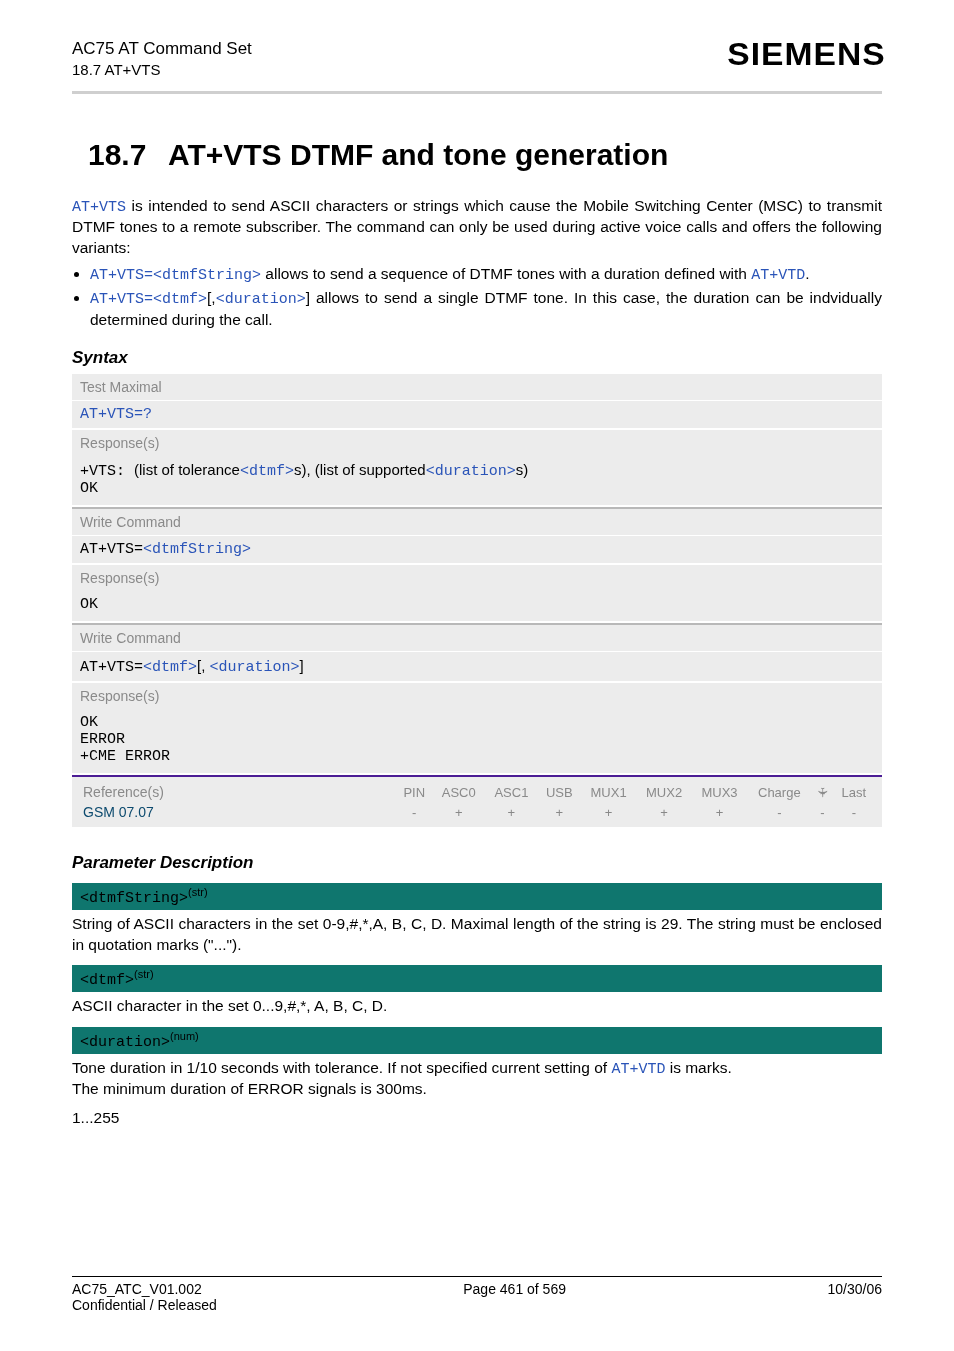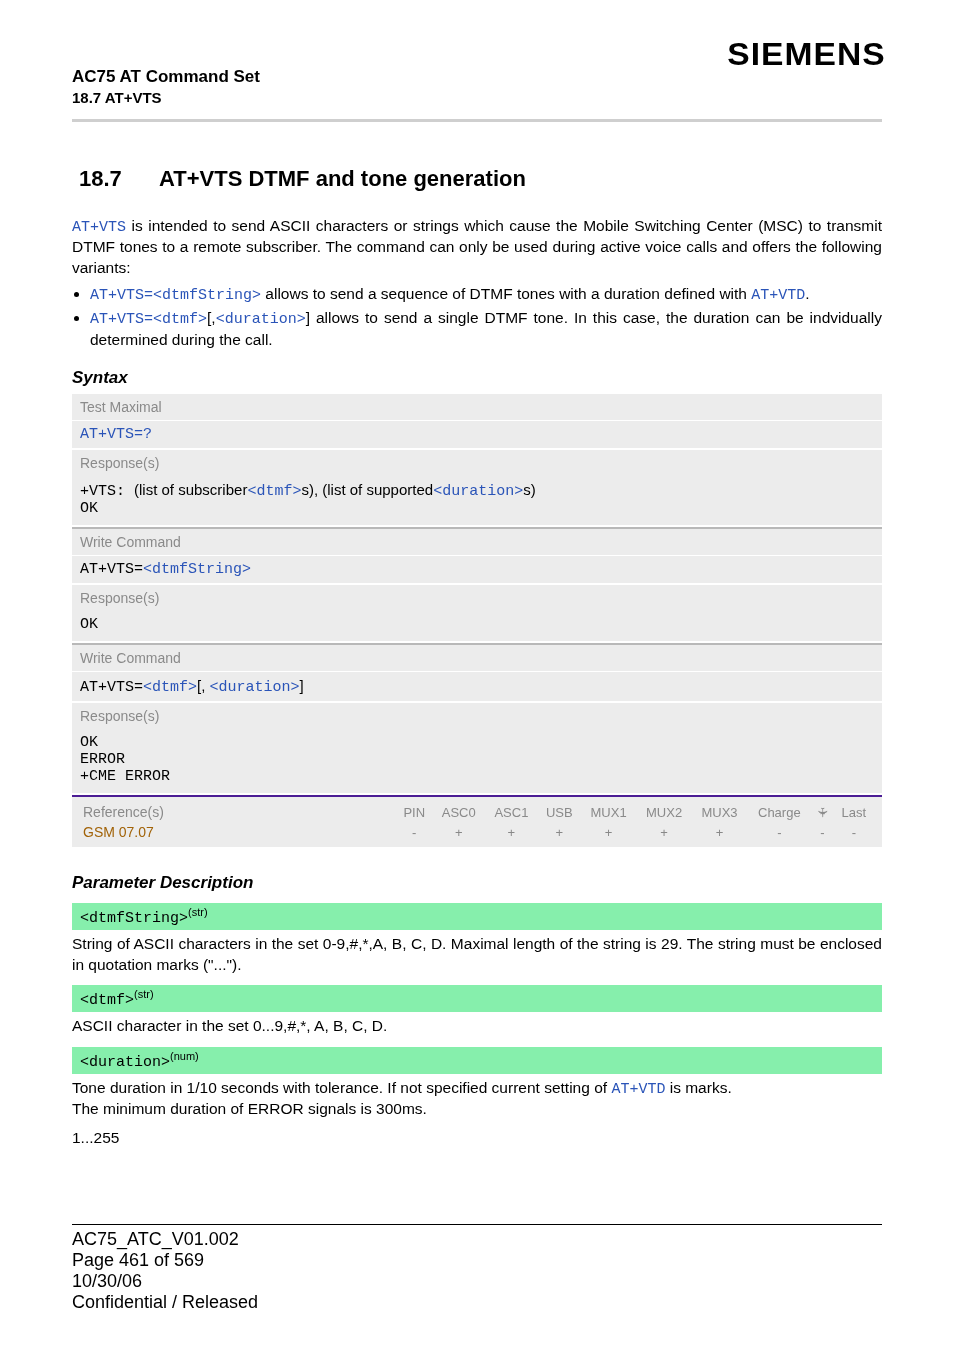--- a/index.html
+++ b/index.html
@@ -19,46 +19,45 @@
     padding: 38px 72px 38px 72px;
     position: relative;
   }
   .hdr {
     display: flex;
     justify-content: space-between;
     align-items: flex-start;
     margin-bottom: 6px;
   }
   .hdr-left {
-    font-weight: bold;
+    font-weight: normal;
     font-size: 17px;
     line-height: 1.25;
-    margin-top: 28px;
   }
   .hdr-left .subline { font-size: 15px; }
   .siemens-logo {
     font-family: Arial, Helvetica, sans-serif;
     font-weight: 900;
     font-size: 32px;
     letter-spacing: 1px;
     margin-top: -2px;
     transform: scaleX(1.05);
     color: #000;
   }
   .hrule {
     height: 3px;
     background: #cfcfcf;
     margin-top: 10px;
     margin-bottom: 44px;
     width: 100%;
   }
   h2 {
-    font-size: 22px;
+    font-size: 30px;
     font-weight: bold;
-    margin: 0 0 24px 7px;
+    margin: 0 0 24px 16px;
   }
   h2 .secnum { display: inline-block; width: 80px; }
   p { font-size: 15.5px; line-height: 1.32; margin: 0 0 6px 0; text-align: justify; }
   .ref { color: #2a54b8; font-family: "Courier New", monospace; font-size: 15px; }
   ul.bullets { margin: 2px 0 18px 0; padding-left: 18px; }
   ul.bullets li { font-size: 15.5px; line-height: 1.32; margin-bottom: 2px; text-align: justify; }
   .syntax-head {
     font-style: italic;
     font-weight: bold;
     font-size: 17px;
@@ -77,40 +76,40 @@
     background: #ececec;
     padding: 5px 8px;
     font-size: 13px;
     border-top: 2px solid #4c1d95;
   }
   .ref-table { width: 100%; border-collapse: collapse; }
   .ref-table td { padding: 2px 3px; text-align: center; font-size: 13px; }
   .ref-table .lcell { text-align: left; width: 310px; font-size: 14px; }
   .ref-table thead td { color: #8a8a8a; }
   .ref-table tbody td { color: #888; }
-  .ref-table tbody td.lcell { color: #a16207; }
+  .ref-table tbody td.lcell { color: #0c4a6e; }
   .plane { transform: rotate(90deg); display: inline-block; }
   .param-head { font-style: italic; font-weight: bold; font-size: 17px; margin: 26px 0 4px 0; }
   .param-name-box {
-    background: #86efac;
+    background: #0f766e;
     font-family: "Courier New", monospace;
     font-size: 15px;
     padding: 3px 8px;
     margin-bottom: 4px;
     margin-top: 10px;
   }
   sup.ptype { font-family: Arial, Helvetica, sans-serif; font-size: 11px; }
   .footer {
     position: absolute;
     left: 72px;
     right: 72px;
     bottom: 38px;
   }
   .foot-rule { height: 1px; background: #000; margin-bottom: 4px; }
-  .foot-row { display: flex; justify-content: space-between; font-size: 18px; flex-direction: column; }
+  .foot-row { display: flex; justify-content: space-between; font-size: 14px; }
 </style>
 </head>
 <body>
 
 <div class="page">
 
   <div class="hdr">
     <div class="hdr-left">
       <span>AC75 AT Command Set</span><br>
       <span class="subline">18.7 AT+VTS</span>
@@ -138,21 +137,21 @@
 
   <div class="syntax-head">Syntax</div>
 
   <div class="syntax-block">
     <div class="syntax-row label first">Test Maximal</div>
     <div class="sep-thin"></div>
     <div class="syntax-row code">AT+VTS=?</div>
     <div class="sep"></div>
     <div class="syntax-row label first" style="border-top:none;">Response(s)</div>
     <div class="syntax-row resp">
-      <span>+VTS: </span><span style="font-family:Arial,Helvetica,sans-serif;">(list of subscriber</span><span class="ref">&lt;dtmf&gt;</span><span style="font-family:Arial,Helvetica,sans-serif;">s), (list of supported</span><span class="ref">&lt;duration&gt;</span><span style="font-family:Arial,Helvetica,sans-serif;">s)</span><br>
+      <span>+VTS: </span><span style="font-family:Arial,Helvetica,sans-serif;">(list of tolerance</span><span class="ref">&lt;dtmf&gt;</span><span style="font-family:Arial,Helvetica,sans-serif;">s), (list of supported</span><span class="ref">&lt;duration&gt;</span><span style="font-family:Arial,Helvetica,sans-serif;">s)</span><br>
       <span>OK</span>
     </div>
     <div class="sep"></div>
 
     <div class="syntax-row label">Write Command</div>
     <div class="sep-thin"></div>
     <div class="syntax-row code">
       <span style="color:#000;">AT+VTS=</span><span class="ref">&lt;dtmfString&gt;</span>
     </div>
     <div class="sep"></div>

